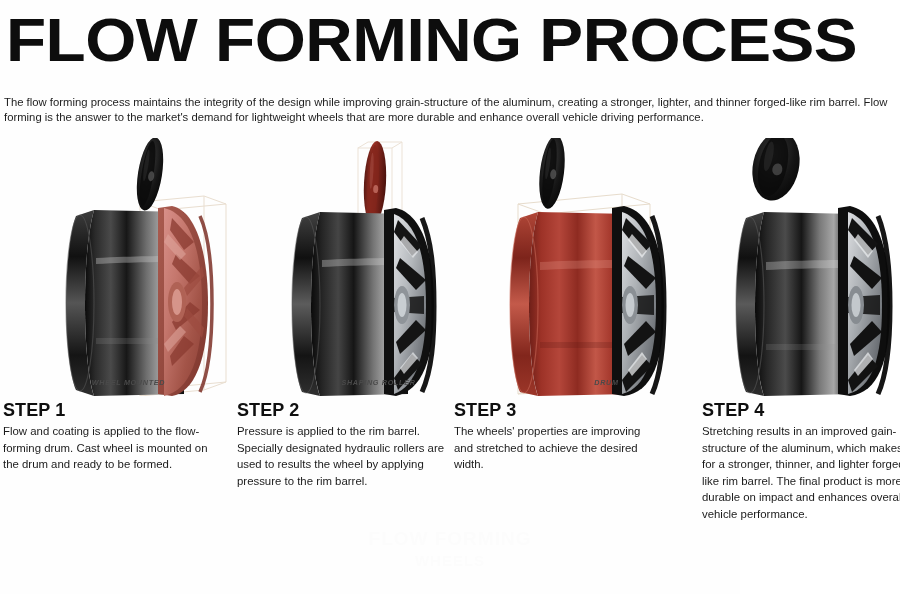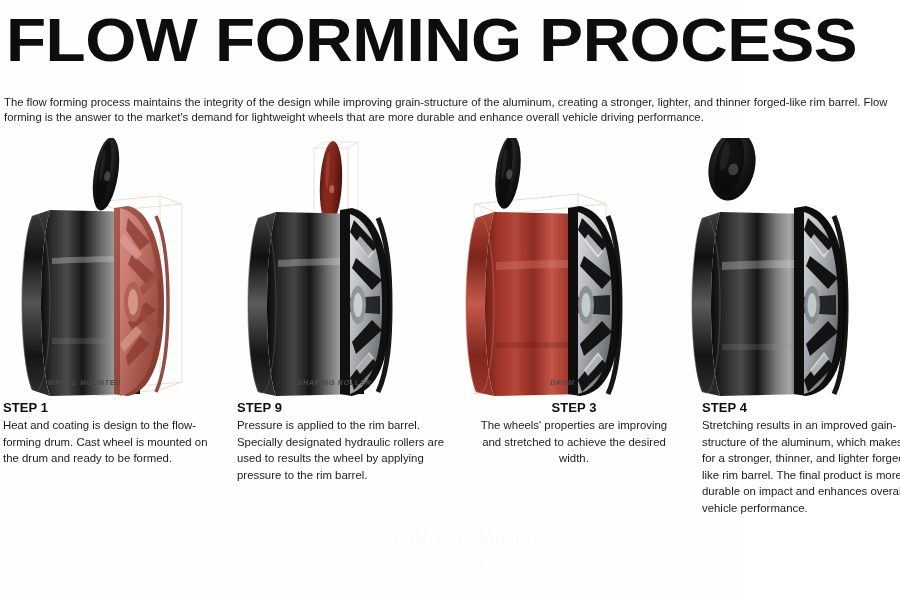--- a/index.html
+++ b/index.html
@@ -45,21 +45,21 @@
 
   
   #strip {
     position: absolute;
     left: 0; top: 138px;
     width: 900px; height: 258px;
   }
   .panel {
     position: absolute;
     top: 0;
-    width: 225px; height: 258px;
+    width: 225px; height: 258px; margin-left: 44px;
   }
   .panel.p1 { left: 0px; }
   .panel.p2 { left: 228px; }
   .panel.p3 { left: 458px; }
   .panel.p4 { left: 680px; }
 
   .art { position: absolute; left: 0; top: 0; width: 225px; height: 258px; }
 
   .caption {
     position: absolute;
@@ -77,25 +77,25 @@
   .caption.c3 { left: -8px; }
 
   
   .step {
     position: absolute;
     top: 400px;
     width: 208px;
   }
   .step.s1 { left: 3px; }
   .step.s2 { left: 237px; }
-  .step.s3 { left: 470px; text-align: center; }
+  .step.s3 { left: 454px; }
   .step.s4 { left: 702px; }
 
   .step-head {
-    font-size: 13px;
+    font-size: 18px;
     font-weight: 700;
     color: #0f0f0f;
     letter-spacing: 0.1px;
     margin-bottom: 2px;
   }
   .step-body {
     font-size: 11.4px;
     line-height: 16.6px;
     color: #1b1b1b;
     font-weight: 500;
@@ -443,25 +443,25 @@
           <ellipse cx="132" cy="167" rx="4.5" ry="12" fill="#c3c8cc"></ellipse>
           <path d="M154 78 C164 102 166 134 166 168 C166 202 164 234 154 256" fill="none" stroke="#090909" stroke-width="5" opacity="0.95"></path>
         </g>
       </svg>
     </div>
 
   </div>
 
   <div class="step s1">
     <div class="step-head">STEP 1</div>
-    <div class="step-body">Heat and coating is design to the flow-forming drum. Cast wheel is mounted on the drum and ready to be formed.</div>
+    <div class="step-body">Flow and coating is applied to the flow-forming drum. Cast wheel is mounted on the drum and ready to be formed.</div>
   </div>
 
   <div class="step s2">
-    <div class="step-head">STEP 9</div>
+    <div class="step-head">STEP 2</div>
     <div class="step-body">Pressure is applied to the rim barrel. Specially designated hydraulic rollers are used to results the wheel by applying pressure to the rim barrel.</div>
   </div>
 
   <div class="step s3">
     <div class="step-head">STEP 3</div>
     <div class="step-body">The wheels' properties are improving and stretched to achieve the desired width.</div>
   </div>
 
   <div class="step s4">
     <div class="step-head">STEP 4</div>

